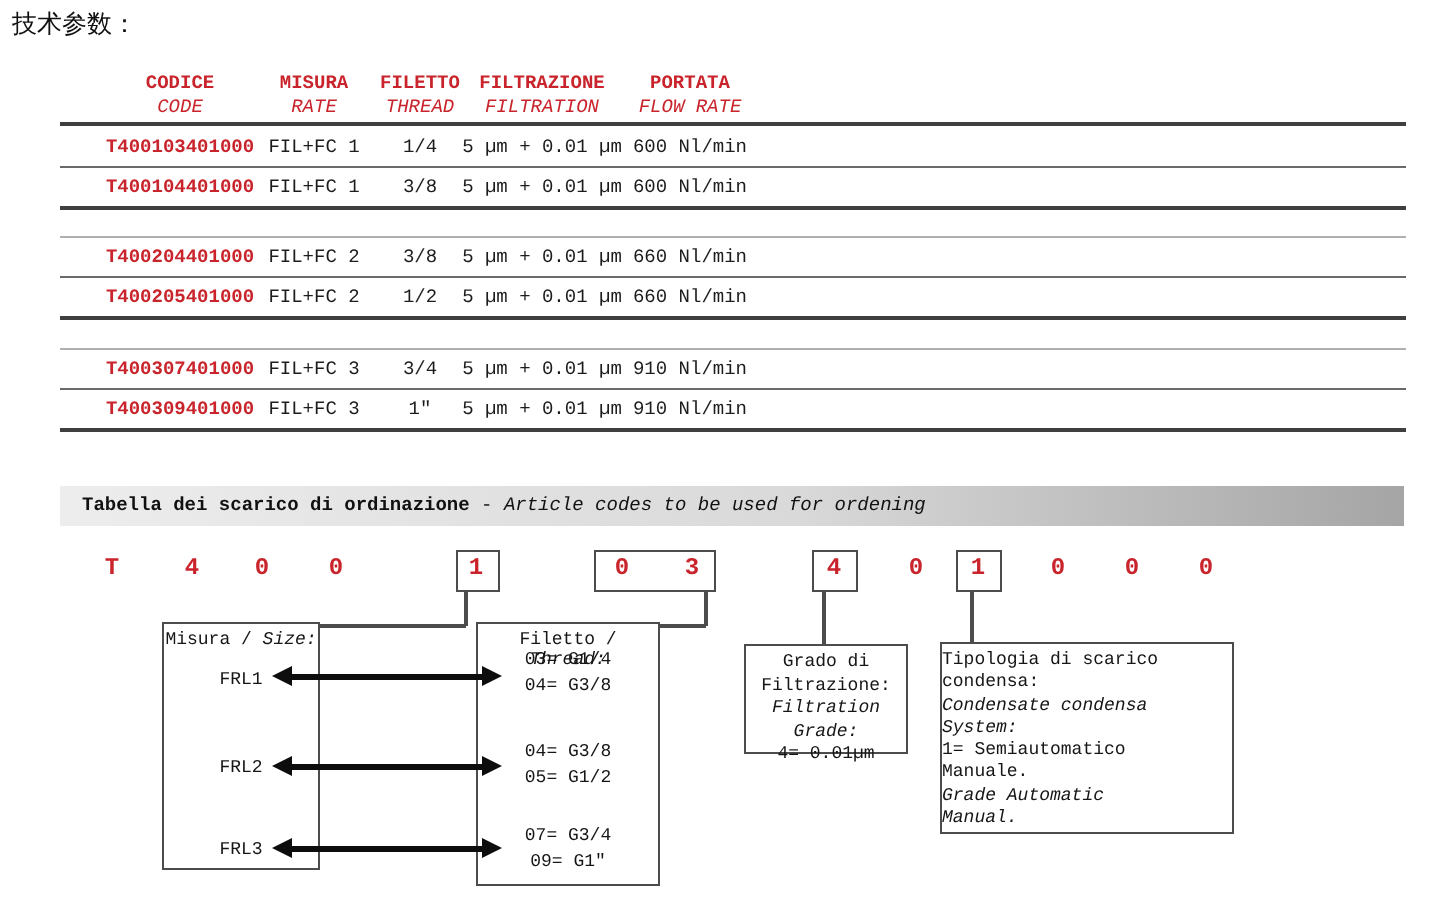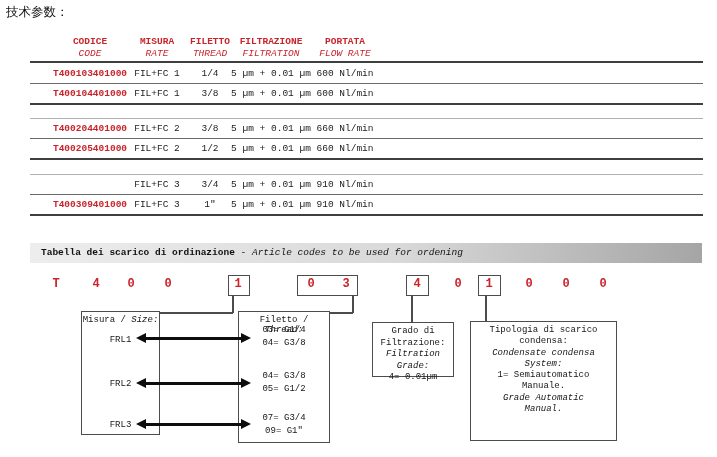--- a/index.html
+++ b/index.html
@@ -64,21 +64,21 @@
   .box-title{text-align:center;margin-top:3px;font-size:9px;}
   .box-title i{font-style:italic;}
   .misura-box{left:81px;top:311px;width:79px;height:124px;}
   .frl{position:absolute;left:0;width:100%;text-align:center;font-size:9px;}
   .frl1{top:23px;} .frl2{top:67px;} .frl3{top:108px;}
   .filetto-box{left:238px;top:311px;width:92px;height:132px;}
   .topt{position:absolute;left:0;width:100%;text-align:center;line-height:12.5px;}
   .tg1{top:12px;} .tg2{top:58px;} .tg3{top:100px;}
   .grado-box{left:372px;top:322px;width:82px;height:55px;text-align:center;
     line-height:11.5px;padding-top:3px;}
-  .tipo-box{left:470px;top:321px;width:147px;height:120px;text-align:center;
+  .tipo-box{left:470px;top:321px;width:147px;height:96px;
     line-height:11.3px;padding-top:3px;}
   .dbox .it-line{font-style:italic;}
 
   
   .darrow{position:absolute;left:146px;width:95px;height:2.6px;background:#0d0d0d;}
   .darrow::before,.darrow::after{content:"";position:absolute;top:-4.2px;
     border-top:5.5px solid transparent;border-bottom:5.5px solid transparent;}
   .darrow::before{left:-10px;border-right:10px solid #0d0d0d;}
   .darrow::after{right:-10px;border-left:10px solid #0d0d0d;}
   .ar1{top:337px;} .ar2{top:382px;} .ar3{top:423px;}
@@ -142,20 +142,21 @@
       <span class="cell code cell-code">T400205401000</span>
       <span class="cell cell-size">FIL+FC 2</span>
       <span class="cell cell-thread">1/2</span>
       <span class="cell cell-filtration">5 µm + 0.01 µm</span>
       <span class="cell cell-flow">660 Nl/min</span>
     </div>
   </div>
 
   <div class="group g3">
     <div class="row">
+      <span class="cell code cell-code">T400307401000</span>
       <span class="cell cell-size">FIL+FC 3</span>
       <span class="cell cell-thread">3/4</span>
       <span class="cell cell-filtration">5 µm + 0.01 µm</span>
       <span class="cell cell-flow">910 Nl/min</span>
     </div>
     <div class="row">
       <span class="cell code cell-code">T400309401000</span>
       <span class="cell cell-size">FIL+FC 3</span>
       <span class="cell cell-thread">1"</span>
       <span class="cell cell-filtration">5 µm + 0.01 µm</span>

